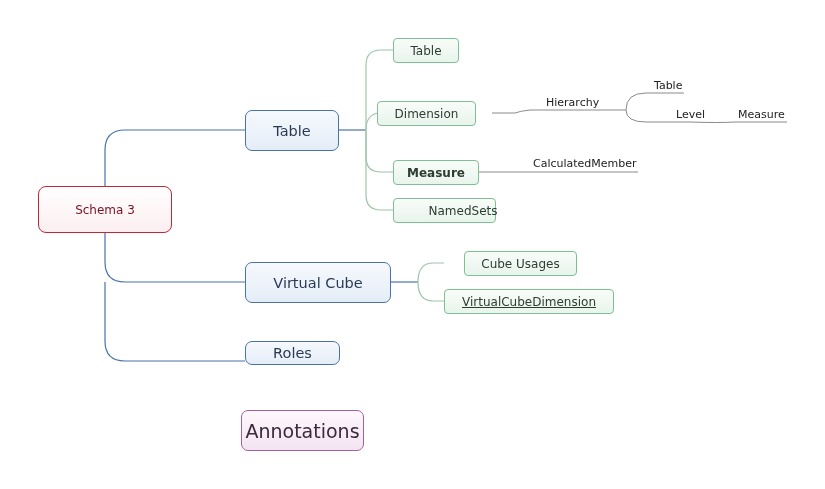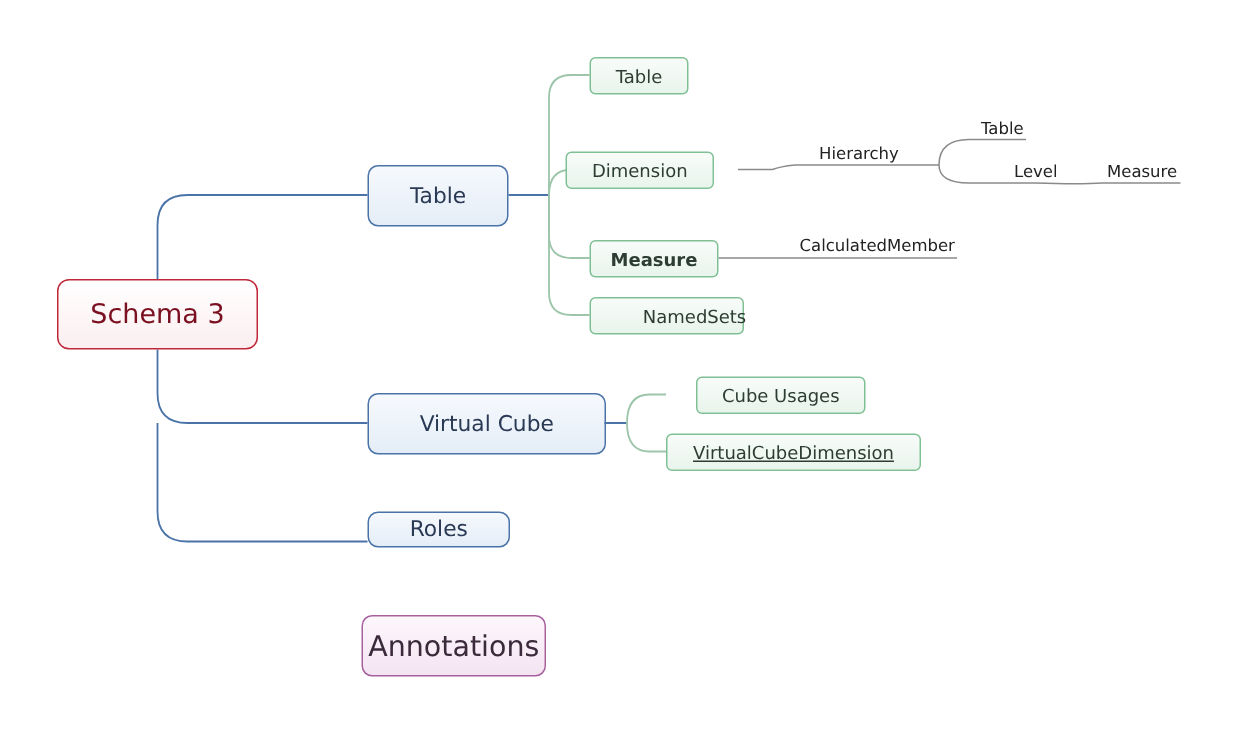--- a/index.html
+++ b/index.html
@@ -1,19 +1,19 @@
 <!DOCTYPE html>
 <html><head>
 <meta charset="utf-8">
 <style>
   html, body { margin:0; padding:0; background:#ffffff; }
   body { width:825px; height:489px; position:relative; overflow:hidden; font-family:"DejaVu Sans", sans-serif; }
   svg.links { position:absolute; left:0; top:0; }
   .node { position:absolute; box-sizing:border-box; display:flex; align-items:center; justify-content:center; white-space:nowrap; }
-  .root { border:1px solid #c0283a; border-radius:8px; background:linear-gradient(#ffffff,#fbeef0); color:#7a1020; font-size:18px; }
+  .root { border:1px solid #c0283a; border-radius:8px; background:linear-gradient(#ffffff,#fbeef0); color:#7a1020; font-size:12px; }
   .main { border:1px solid #4a73a8; border-radius:7px; background:linear-gradient(#f6f9fd,#e4edf7); color:#2a3a55; font-size:14.5px; }
   .sub { border:1px solid #7fbf94; border-radius:4px; background:linear-gradient(#f8fcf9,#e8f4ec); color:#2d3d33; font-size:12px; }
   .annot { border:1px solid #a7609e; border-radius:7px; background:linear-gradient(#fdf7fc,#f4e4f2); color:#3a2a3a; font-size:19px; }
   .lbl { position:absolute; font-size:11px; color:#222; white-space:nowrap; }
 </style>
 </head>
 <body>
 
 <svg class="links" width="825" height="489">
 
@@ -38,21 +38,21 @@
   <path d="M418 282 Q418 301 433 301 H444" fill="none" stroke="#9cc5aa" stroke-width="1.2"></path>
 </svg>
 
 <div class="node root" style="left:38px;top:186px;width:134px;height:47px;">
   <span>Schema 3</span>
 </div>
 
 <div class="node main" style="left:245px;top:110px;width:94px;height:41px;">
   <span>Table</span>
 </div>
-<div class="node main" style="left:245px;top:262px;width:159px;height:41px;">
+<div class="node main" style="left:245px;top:262px;width:146px;height:41px;">
   <span>Virtual Cube</span>
 </div>
 <div class="node main" style="left:245px;top:341px;width:95px;height:24px;">
   <span>Roles</span>
 </div>
 
 <div class="node sub" style="left:393px;top:38px;width:66px;height:25px;">
   <span>Table</span>
 </div>
 <div class="node sub" style="left:377px;top:101px;width:99px;height:25px;">

